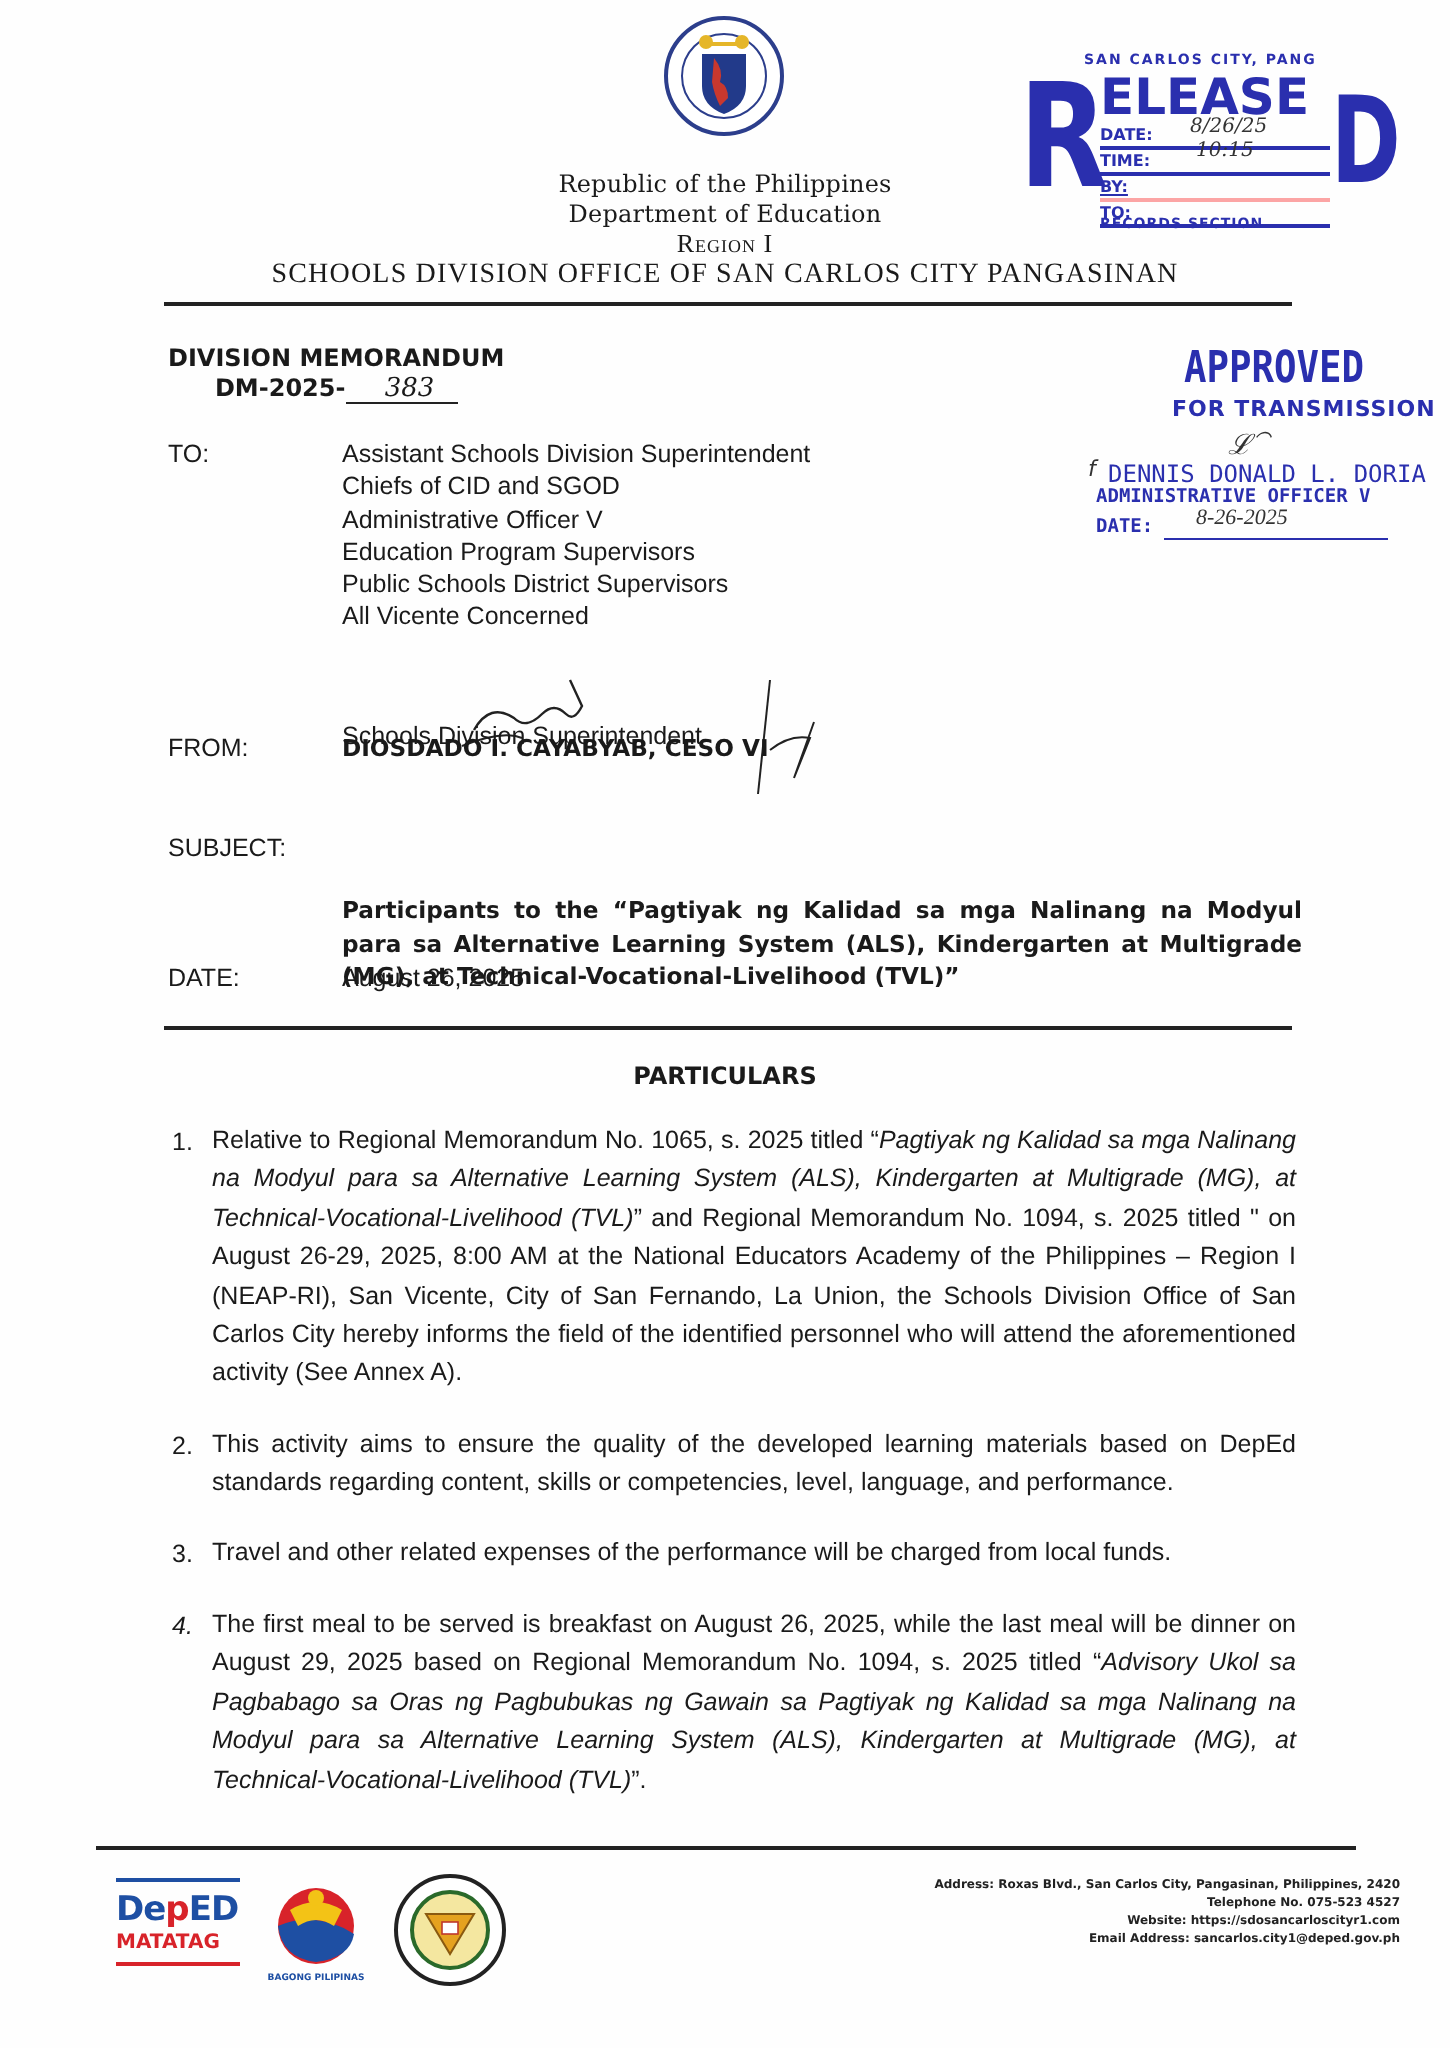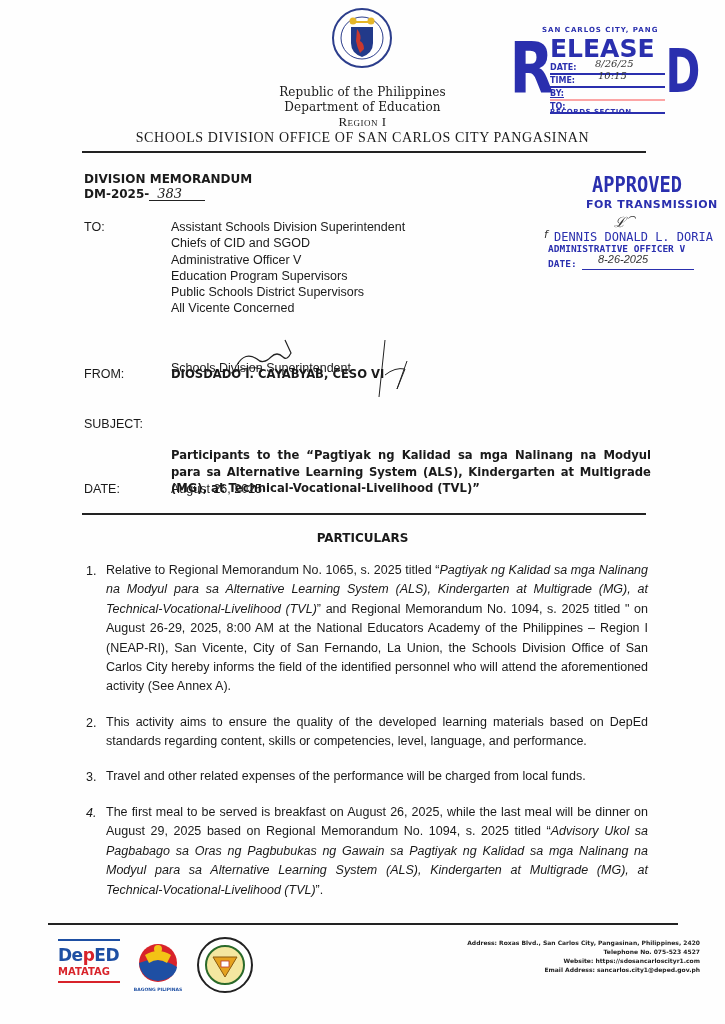--- a/index.html
+++ b/index.html
@@ -9,21 +9,21 @@
   .seal { left: 331px; top: 5px; width: 62px; height: 70px; }
   .hdr-line { left: 0; width: 725px; text-align: center; }
   .blackletter { font-family: "DejaVu Serif", serif; font-weight: normal; font-size: 12px; letter-spacing: 0.1px; }
   .hdr-region { font-family: "Liberation Serif", serif; font-size: 13px; font-variant: small-caps; letter-spacing: 0.5px; }
   .hdr-office { font-family: "Liberation Serif", serif; font-size: 14px; letter-spacing: 0.6px; }
   .rule { height: 1.5px; background: #222; }
   
   .stamp-released { left: 510px; top: 24px; width: 190px; height: 100px; color: #2a2fae; font-family: "DejaVu Sans", sans-serif; }
   .stamp-approved { left: 530px; top: 172px; width: 190px; height: 112px; color: #2a2fae; }
   
-  .memo-title { left: 84px; top: 172px; font-size: 12px; font-weight: bold; font-family: "DejaVu Sans", sans-serif; line-height: 15px; }
+  .memo-title { left: 84px; top: 172px; font-size: 12px; font-weight: bold; font-family: "DejaVu Sans", sans-serif; line-height: 15px; text-align: center; }
   .lbl { left: 84px; font-size: 12.5px; font-family: "Liberation Sans", sans-serif; }
   .val { left: 171px; font-size: 12.5px; font-family: "Liberation Sans", sans-serif; line-height: 16.3px; }
   .subj { font-weight: bold; font-family: "DejaVu Sans", sans-serif; font-size: 11.6px; line-height: 16.5px; width: 480px; text-align: justify; }
   .particulars-title { left: 0; width: 725px; text-align: center; top: 531px; font-family: "DejaVu Sans", sans-serif; font-weight: bold; font-size: 12px; }
   .para { left: 106px; width: 542px; font-family: "Liberation Sans", sans-serif; font-size: 12.5px; line-height: 19.4px; text-align: justify; }
   .num { left: 86px; font-family: "Liberation Sans", sans-serif; font-size: 12.5px; }
   i { font-style: italic; }
   .footer-addr { right: 25px; top: 938px; text-align: right; font-family: "DejaVu Sans", sans-serif; font-weight: bold; font-size: 6px; line-height: 9px; color: #222; }
 </style>
 </head>
@@ -64,21 +64,21 @@
 
 <div class="abs stamp-approved">
   <div class="abs" style="left:62px; top:0; font-size:22px; font-weight:bold; font-family:'DejaVu Sans Mono',monospace; transform:scaleX(0.85); transform-origin:left;">APPROVED</div>
   <div class="abs" style="left:56px; top:26px; font-size:11px; font-weight:bold; letter-spacing:0.5px;">FOR TRANSMISSION</div>
   <div class="abs" style="left:84px; top:40px; font-family:'DejaVu Serif',serif; font-style:italic; font-size:14px; color:#333;">ℒ⁀</div>
   <div class="abs" style="left:14px; top:56px; font-size:11px; color:#333; font-style:italic;">f</div>
   <div class="abs" style="left:24px; top:58px; font-size:12px; font-weight:normal; font-family:'DejaVu Sans Mono',monospace;">DENNIS DONALD L. DORIA</div>
   <div class="abs" style="left:18px; top:71px; font-size:9.5px; font-weight:bold; font-family:'DejaVu Sans Mono',monospace;">ADMINISTRATIVE OFFICER V</div>
   <div class="abs" style="left:18px; top:86px; font-size:9.5px; font-weight:bold; font-family:'DejaVu Sans Mono',monospace;">DATE:</div>
   <div class="abs" style="left:52px; top:97px; width:112px; border-top:1.5px solid #2a2fae;"></div>
-  <div class="abs" style="left:68px; top:81px; font-family:Liberation Sans, sans-serif; font-style:italic; font-size:11px; color:#333;">8-26-2025</div>
+  <div class="abs" style="left:68px; top:81px; font-family:Liberation Serif, serif; font-style:italic; font-size:11px; color:#333;">8-26-2025</div>
 </div>
 
 <div class="abs memo-title">
   <div>DIVISION MEMORANDUM</div>
   <div>
     <span>DM-2025-</span><span style="display:inline-block; width:56px; border-bottom:1px solid #222; font-family:'DejaVu Serif',serif; font-style:italic; font-weight:normal; font-size:13px; padding-left:8px; line-height:13px;">383</span>
   </div>
 </div>
 
 <div class="abs lbl" style="top:220px;">TO:</div>

